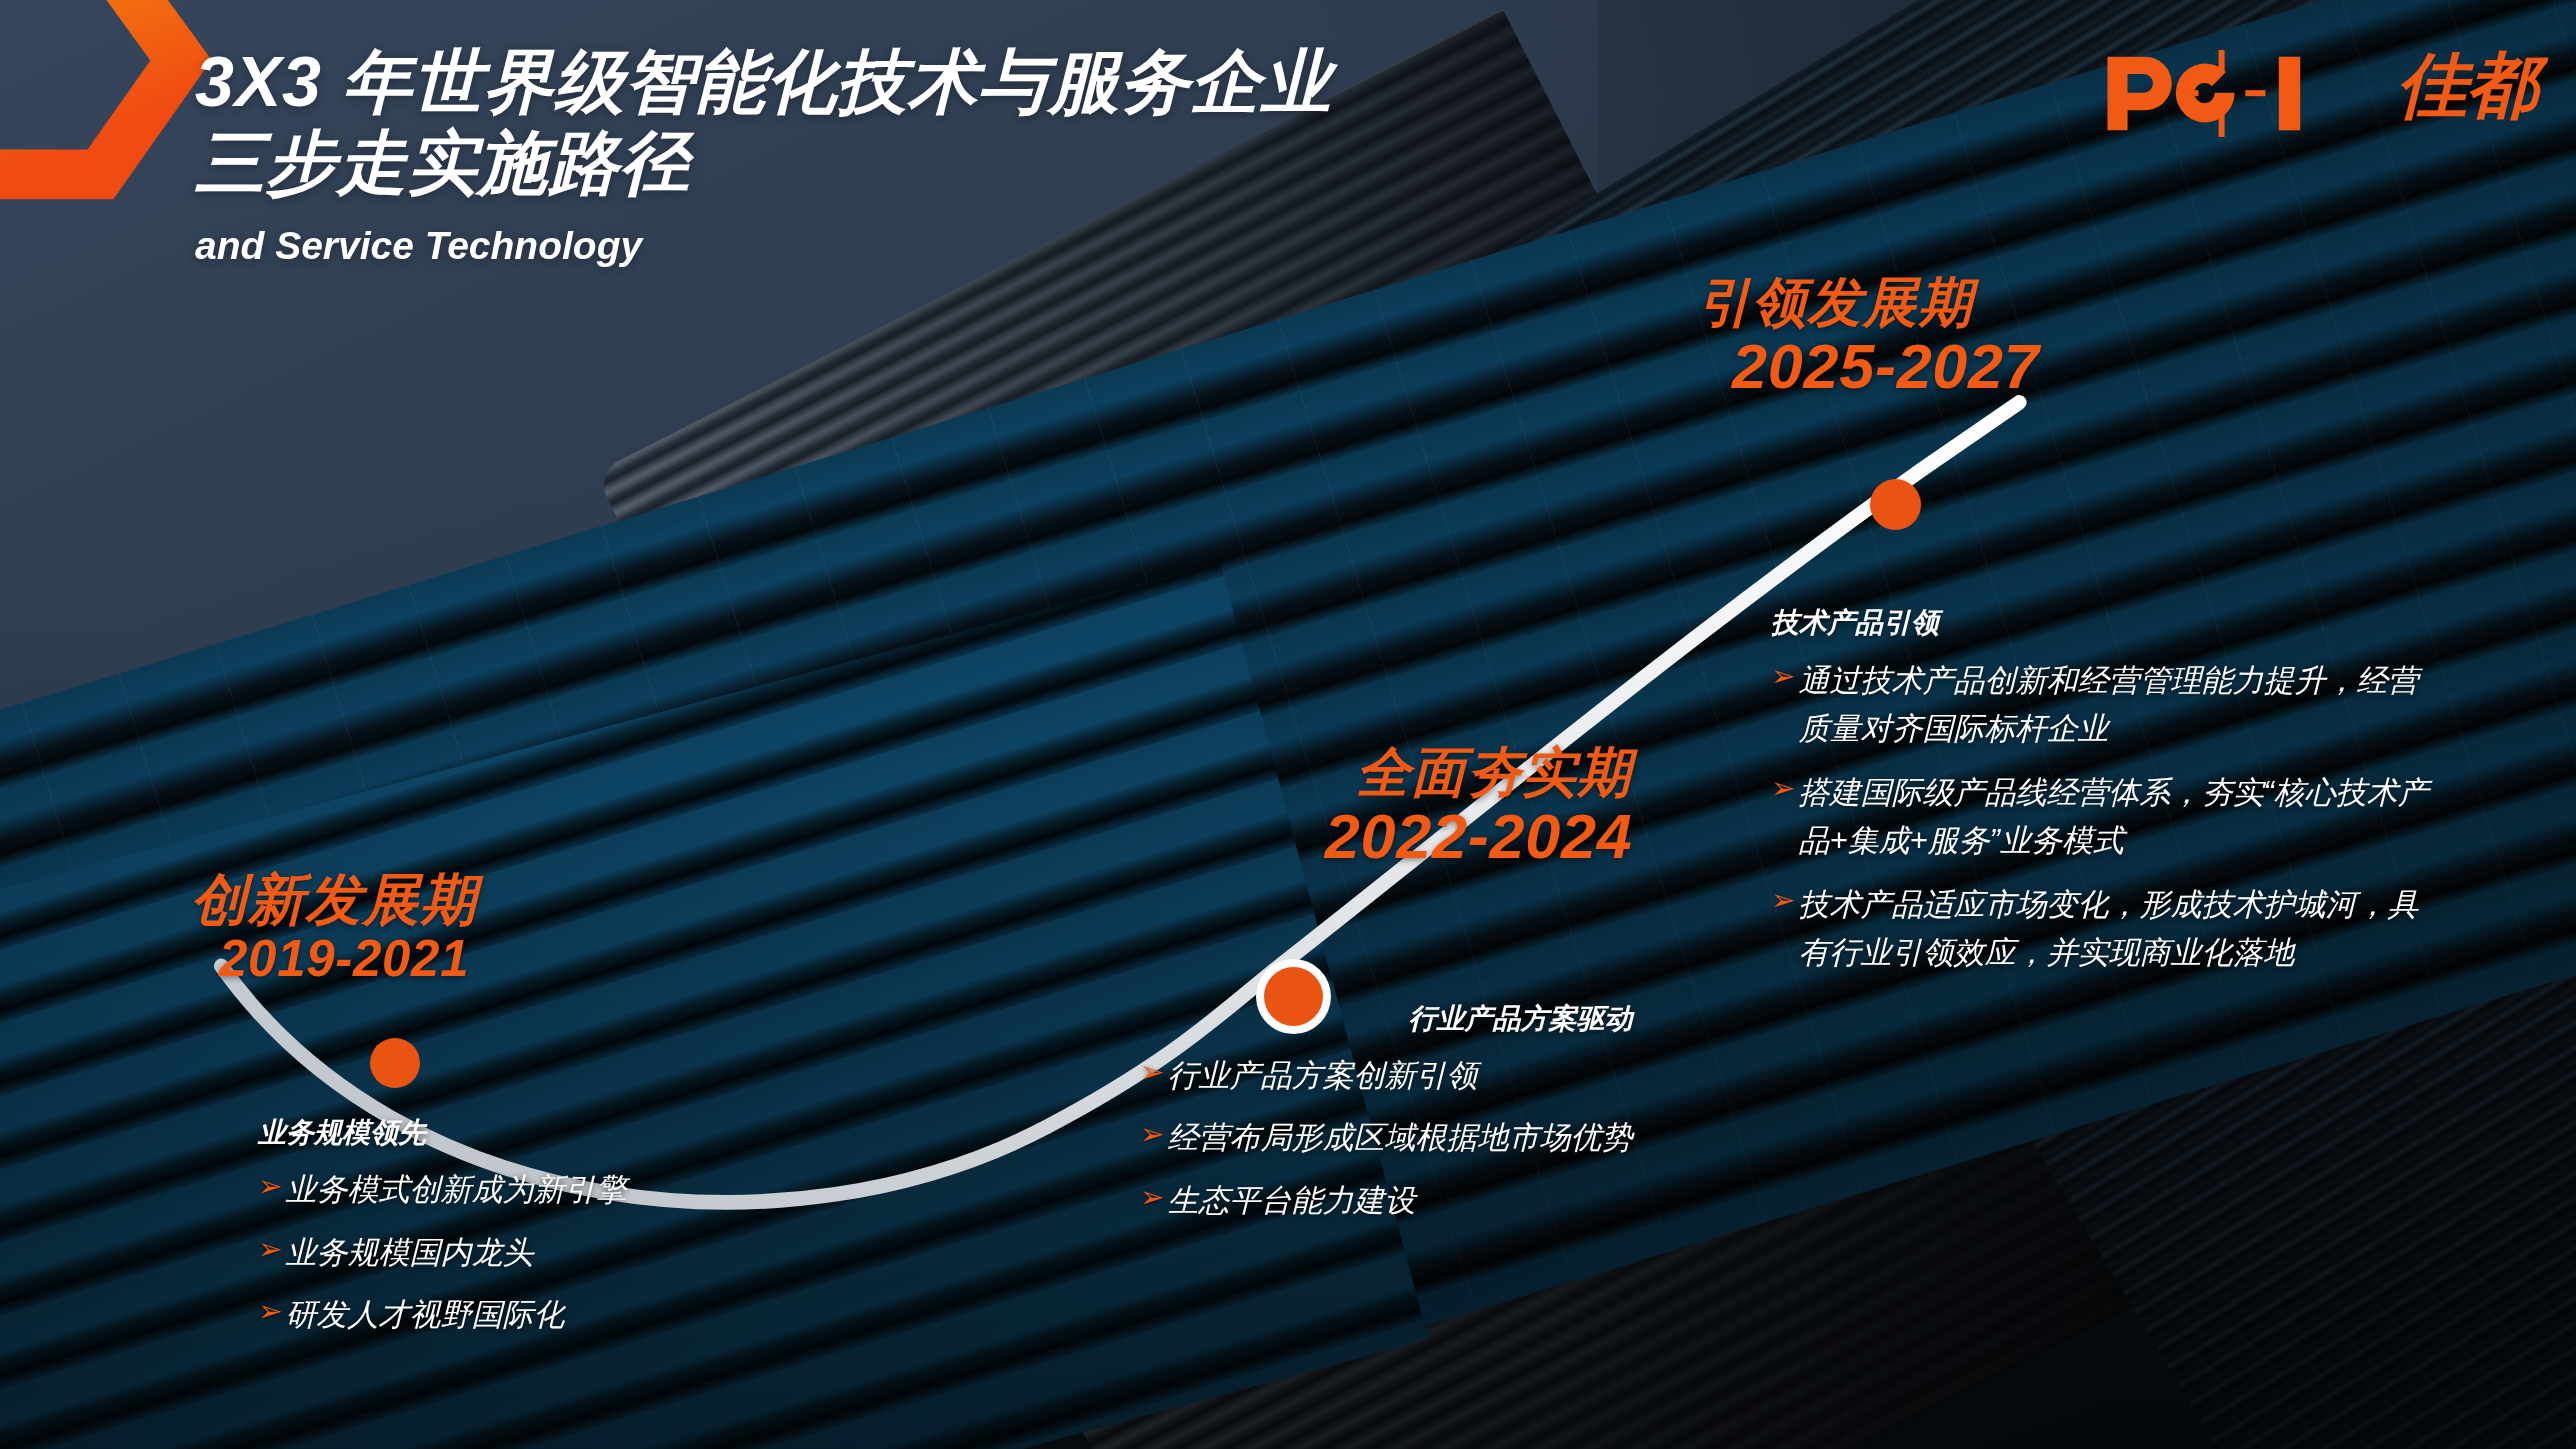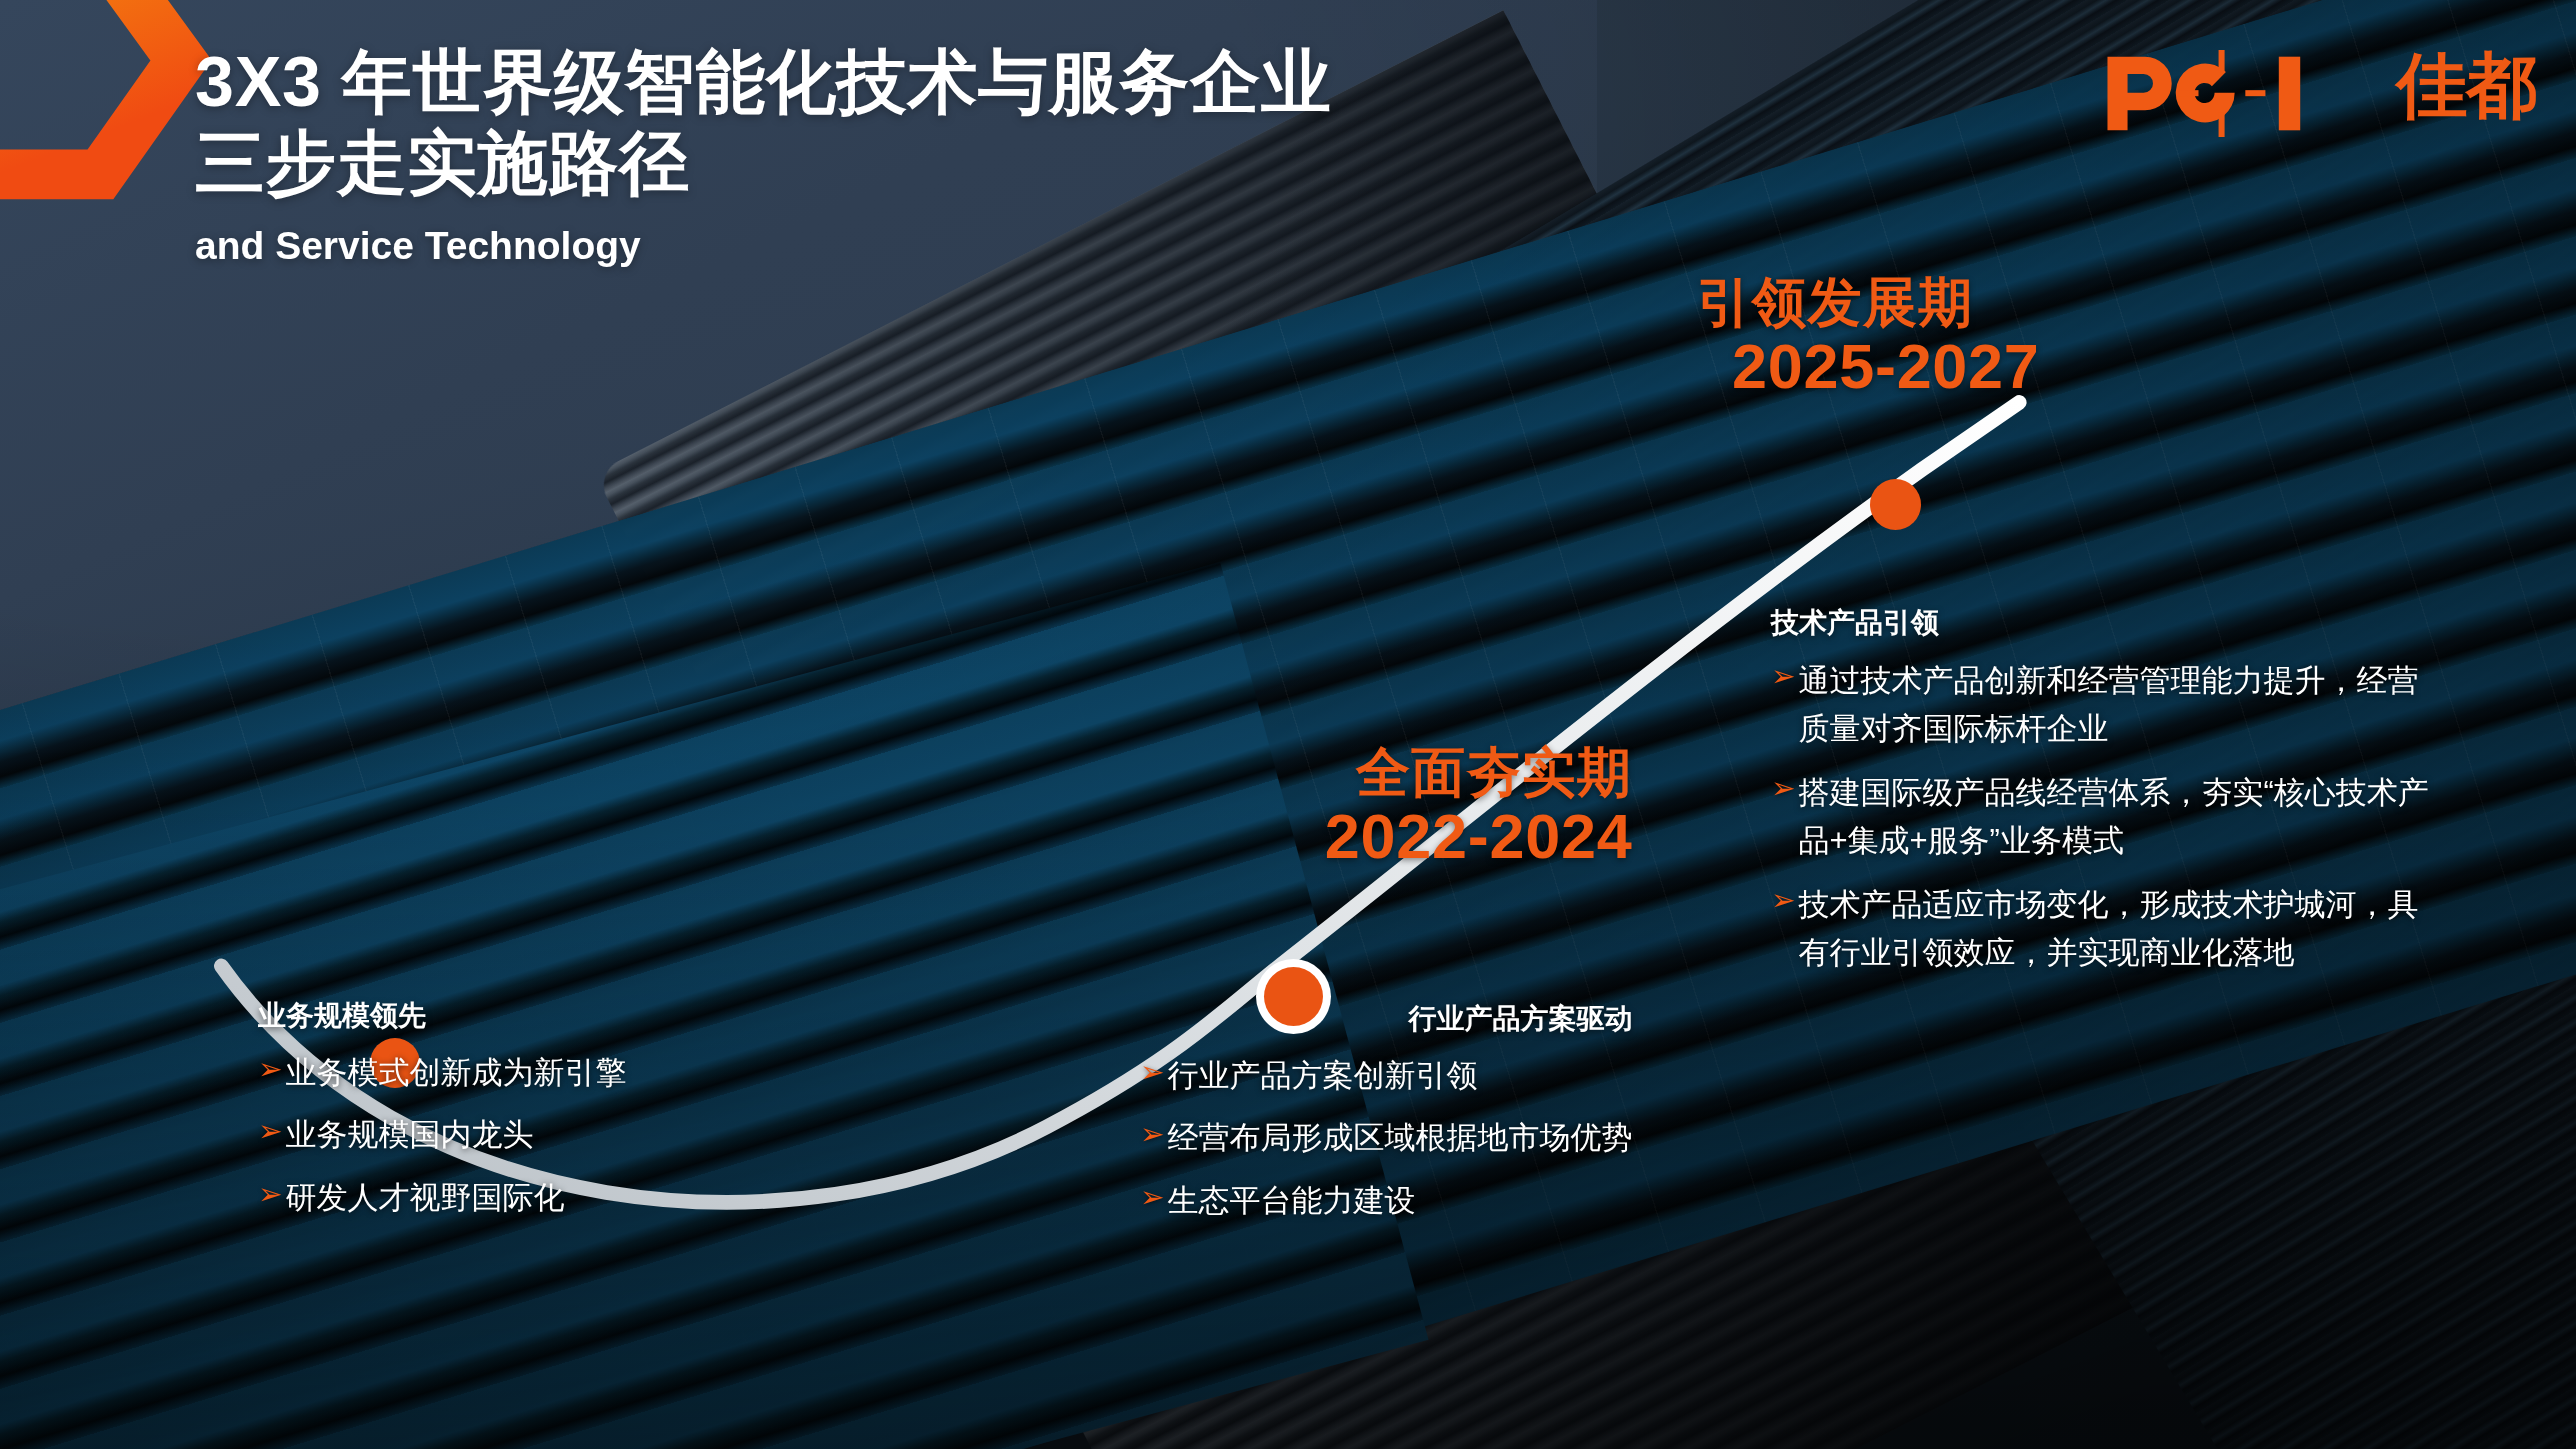--- a/index.html
+++ b/index.html
@@ -3,20 +3,21 @@
 <meta charset="utf-8">
 <style>
   html,body{margin:0;padding:0;background:#0b1116;}
   *{box-sizing:border-box;}
   .slide{
     position:relative;
     width:2576px;height:1449px;
     overflow:hidden;
     font-family:"Liberation Sans","DejaVu Sans",sans-serif;
     background:#4c1d95;
+    font-style:italic;
   }
   
   .bg-base{position:absolute;inset:0;
     background:
       radial-gradient(140% 90% at 18% 4%, #33445a 0%, #2b3a4b 28%, #1d2936 58%, #111b24 100%);
   }
   
   .bg-sky{position:absolute;left:0;top:0;width:62%;height:52%;
     background:linear-gradient(155deg,#35465c 0%,#303f53 40%,rgba(40,54,70,0) 100%);
   }
@@ -174,20 +175,24 @@
       </linearGradient>
     </defs>
     <path d="M 330 1440 C 600 1820, 1180 1880, 1560 1680 C 1760 1575, 1830 1500, 1920 1430 C 2150 1250, 2500 960, 2865 700 L 3010 600" fill="none" stroke="url(#cg)" stroke-width="22" stroke-linecap="round"></path>
   </svg>
 
   <div class="dot" style="left:370px;top:1038px;width:50px;height:50px;"></div>
   <div class="dot ringed" style="left:1264px;top:967px;width:59px;height:59px;"></div>
   <div class="dot" style="left:1870px;top:479px;width:51px;height:51px;"></div>
 
   <div class="stage" id="stage1">
+    <div class="stage-head">
+      <div class="stage-name">创新发展期</div>
+      <div class="stage-years">2019-2021</div>
+    </div>
     <div class="body">
       <div class="stage-sub">业务规模领先</div>
       <div class="bullets">
         <div class="bullet">
           <span class="bullet-arrow">➢</span>
           <span class="bullet-text">业务模式创新成为新引擎</span>
         </div>
         <div class="bullet">
           <span class="bullet-arrow">➢</span>
           <span class="bullet-text">业务规模国内龙头</span>

